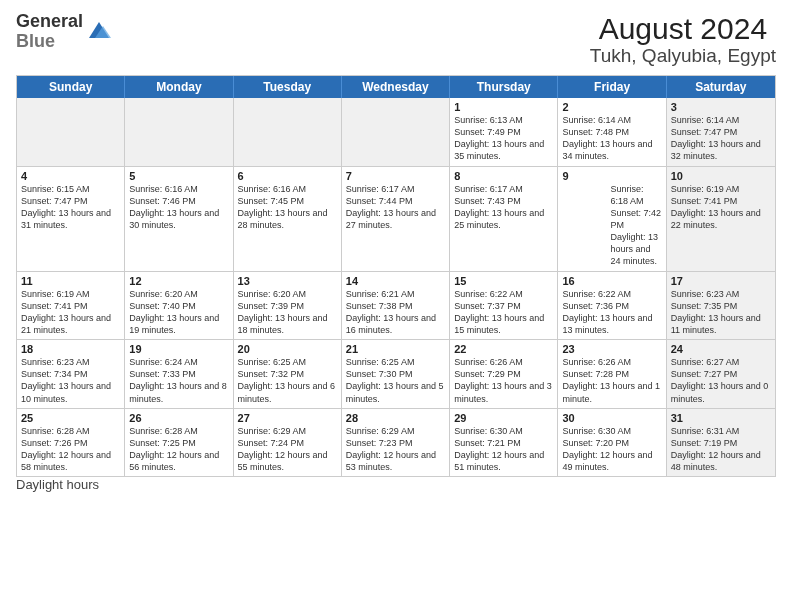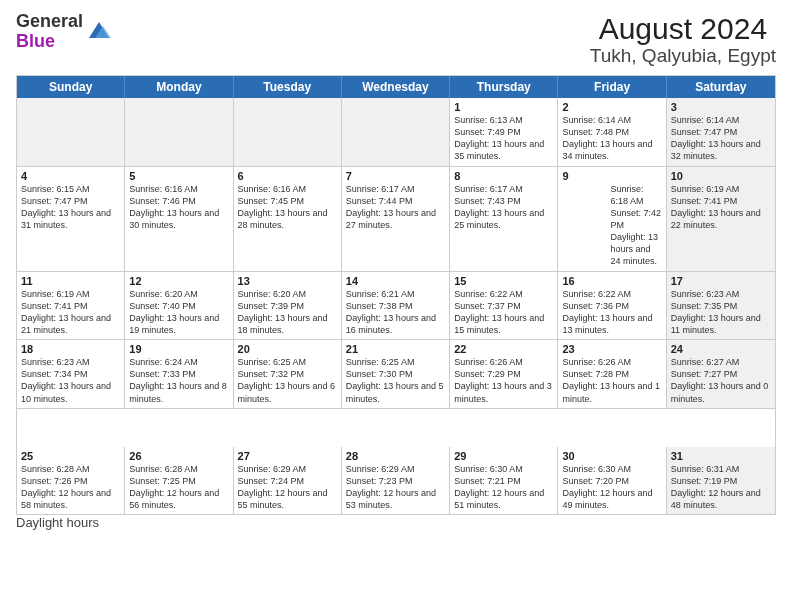--- a/index.html
+++ b/index.html
@@ -34,21 +34,21 @@
       line-height: 1.1;
     }
     .logo-general {
       font-size: 18px;
       font-weight: bold;
       color: #333;
     }
     .logo-blue {
       font-size: 18px;
       font-weight: bold;
-      color: #a21caf;
+      color: #737373;
     }
     .logo-icon {
       width: 28px;
       height: 28px;
       margin-left: 2px;
       margin-top: -4px;
     }
     .title-block {
       text-align: right;
     }
@@ -87,21 +87,21 @@
       display: flex;
       flex-direction: column;
       flex: 1;
     }
     .cal-row {
       display: grid;
       grid-template-columns: repeat(7, 1fr);
       flex: 1;
       border-bottom: 1px solid #ccc;
     }
-    .cal-row:last-child { border-bottom: none; margin-top: 38px; }
+    .cal-row:last-child { border-bottom: none; }
     .cal-cell {
       border-right: 1px solid #ccc;
       padding: 3px 4px;
       font-size: 9.5px;
       color: #333;
       vertical-align: top;
       min-height: 0;
     }
     .cal-cell:last-child { border-right: none; }
     .cal-cell.empty { background: #f9f9f9; }

